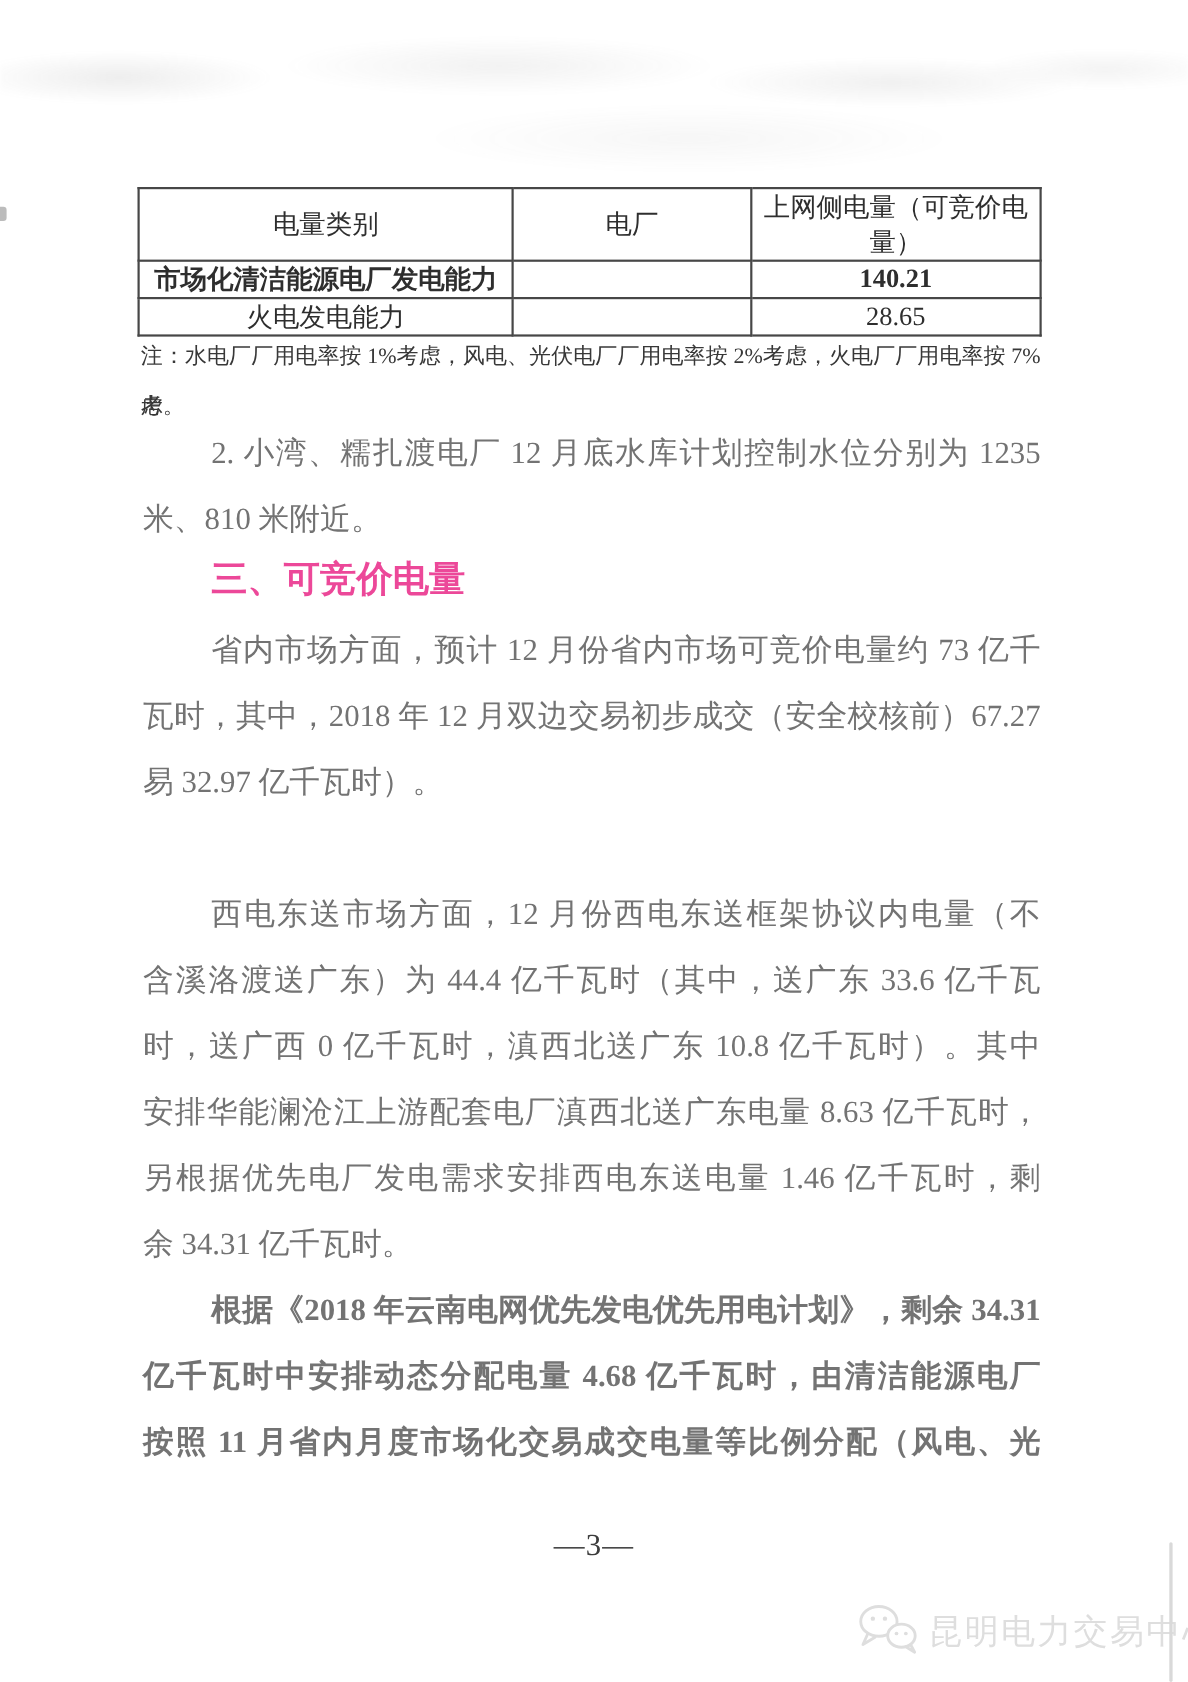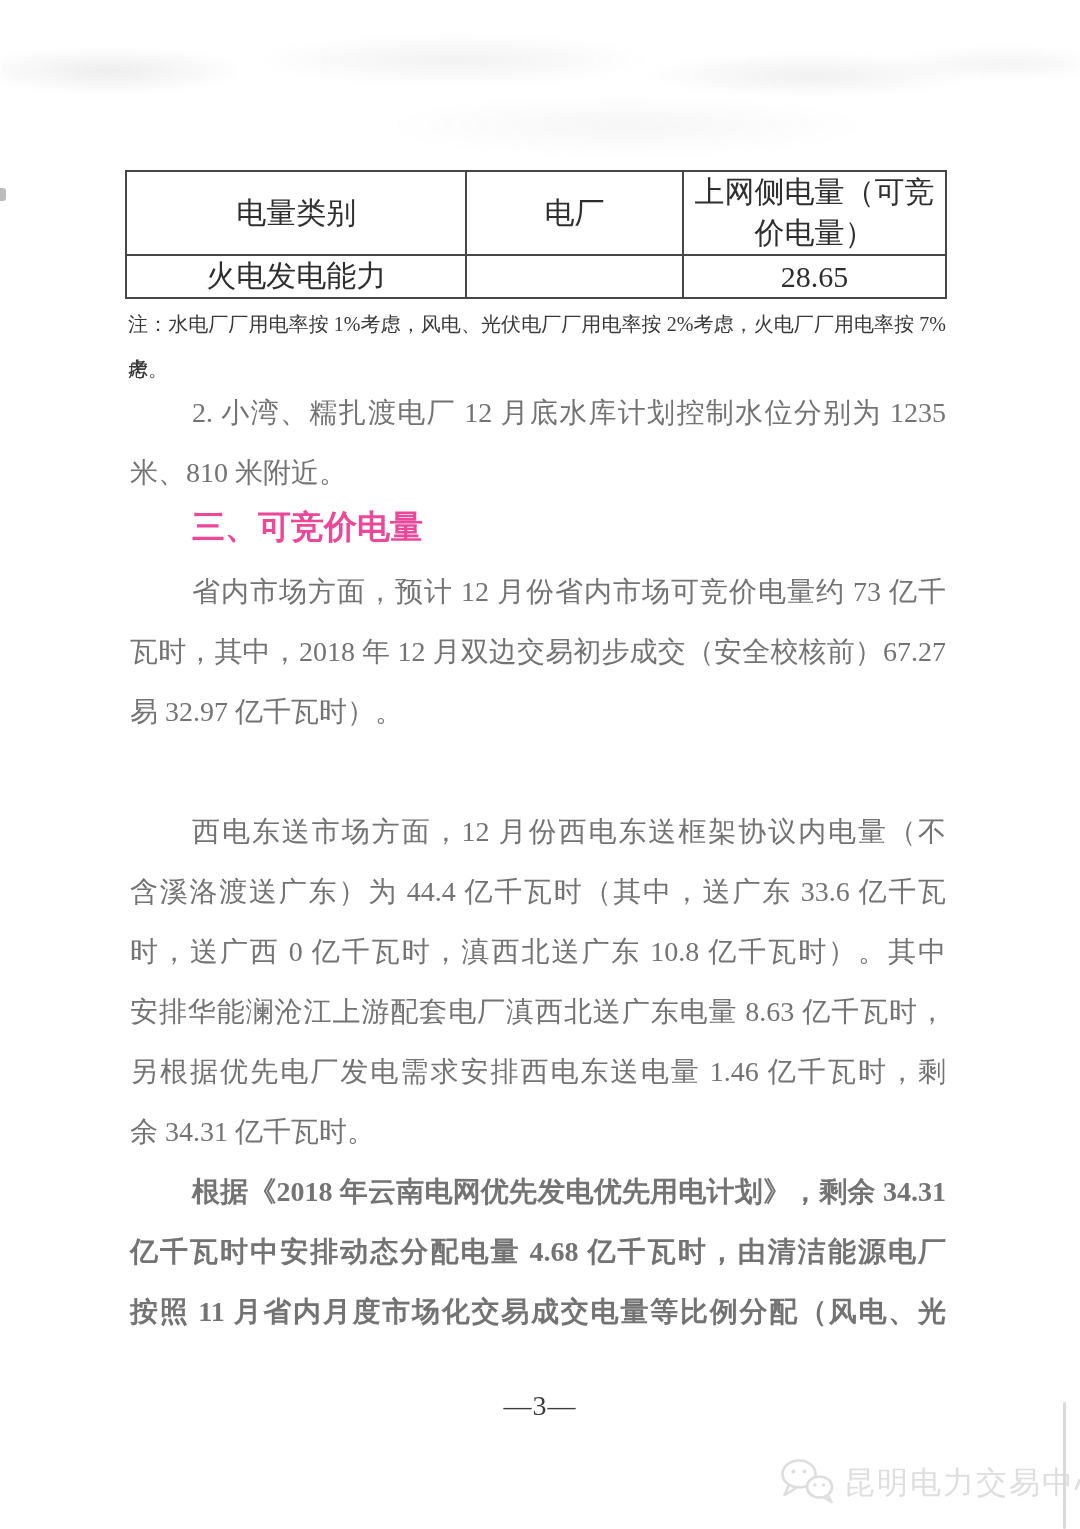--- a/index.html
+++ b/index.html
@@ -24,21 +24,21 @@
     pointer-events:none;
   }
   .edge-smudge{
     position:absolute;left:0;top:188px;width:6px;height:13px;
     background:#8f8f8f;opacity:.6;border-radius:0 3px 3px 0;
   }
   
   .doc-table{
     position:absolute;left:125px;top:170px;width:822px;
     border-collapse:collapse;table-layout:fixed;
-    font-size:30px;color:#2e2e2e;
+    font-size:24px;color:#2e2e2e;
   }
   .doc-table th,.doc-table td{
     border:2px solid #474747;
     text-align:center;vertical-align:middle;
     padding:0;height:29px;font-weight:normal;overflow:hidden;
   }
   .doc-table thead th{height:28px;}
   .col-category{width:41.5%;}
   .col-plant{width:26.4%;}
   .col-value{width:32.1%;}
@@ -103,20 +103,25 @@
         <col class="col-value">
     </colgroup>
     <thead>
       <tr>
         <th>电量类别</th>
         <th>电厂</th>
         <th>上网侧电量（可竞价电量）</th>
       </tr>
     </thead>
     <tbody>
+        <tr class="bold">
+          <td>市场化清洁能源电厂发电能力</td>
+          <td></td>
+          <td>140.21</td>
+        </tr>
         <tr>
           <td>火电发电能力</td>
           <td></td>
           <td>28.65</td>
         </tr>
       </tbody>
   </table>
 
   <div class="note">
       <div class="line">注：水电厂厂用电率按 1%考虑，风电、光伏电厂厂用电率按 2%考虑，火电厂厂用电率按 7%考</div>

